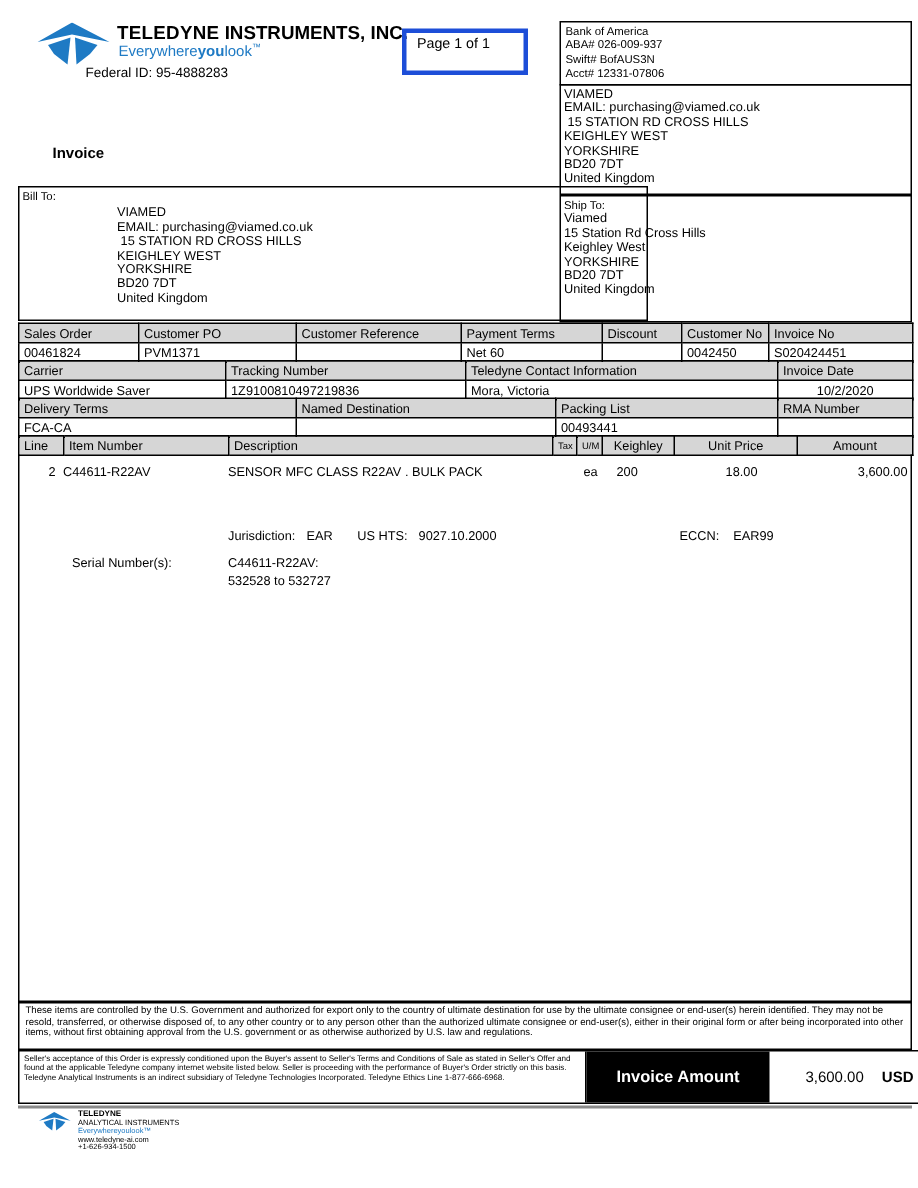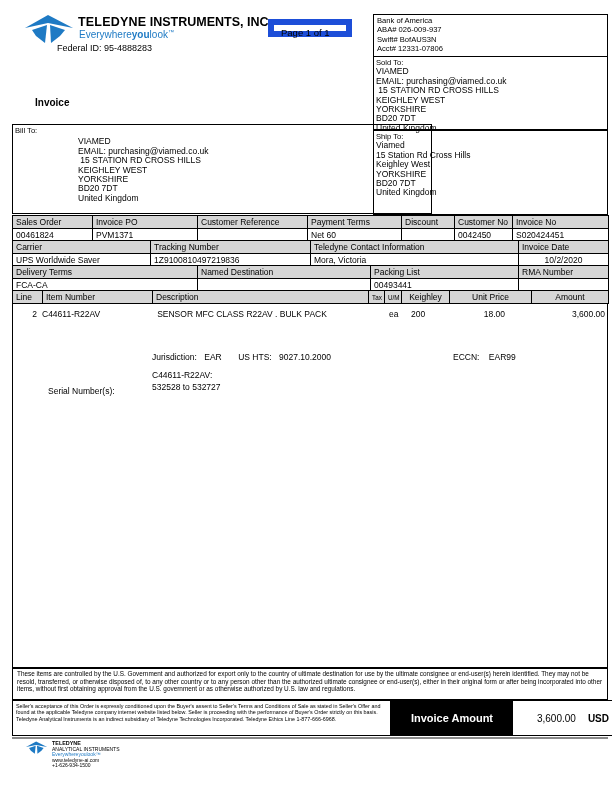--- a/index.html
+++ b/index.html
@@ -15,21 +15,21 @@
   }
   
   .logo-mark { position:absolute; left:25px; top:15px; width:50px; height:30px; }
   .company-line { position:absolute; left:78px; top:15px; font-size:12.5px; white-space:nowrap; }
   .company-line .t1 { font-weight:800; letter-spacing:0.2px; }
   .company-line .t2 { font-weight:700; }
   .tagline { position:absolute; left:79px; top:29px; font-size:10px; color:#1e7ac4; white-space:nowrap; }
   .tagline .bold { font-weight:700; }
   .tagline sup { font-size:6px; }
   .federal-id { position:absolute; left:57px; top:43px; font-size:9px; }
-  .page-box { position:absolute; left:268px; top:19px; width:84px; height:18px; border:6px solid #1d4ed8; font-size:9.5px; padding:2px 0 0 7px; }
+  .page-box { position:absolute; left:268px; top:19px; width:84px; height:31px; border:3px solid #1d4ed8; font-size:9.5px; padding:2px 0 0 7px; }
   .invoice-title { position:absolute; left:35px; top:97px; font-size:10px; font-weight:700; }
 
   
   .remit-wrap { position:absolute; left:373px; top:14px; width:235px; height:43px; display:flex; }
   .remit-label { width:57px; background:#330a54; color:#e7ddf5; font-size:9px; display:flex; align-items:center; justify-content:center; }
   .remit-bank { flex:1; border:1px solid #000; font-size:7.6px; line-height:9.3px; padding:1px 3px; }
   .addr-box { position:absolute; border:1px solid #000; font-size:8.5px; line-height:9.4px; padding:1px 2px; }
   .addr-box .box-label { font-size:7.6px; }
   .addr-line { white-space:pre; }
   .sold-box { left:373px; top:56px; width:235px; height:74px; }
@@ -39,21 +39,21 @@
 
   
   table.band { position:absolute; left:12px; width:596px; border-collapse:collapse; table-layout:fixed; font-size:8.5px; }
   table.band td { border:1px solid #000; padding:1px 3px; height:12px; white-space:nowrap; overflow:hidden; }
   table.band tr.hdr td { background:#d6d6d6; }
   td.small-col { font-size:6.3px; padding:1px 1px; text-align:center; }
   td.center { text-align:center; }
   .band1 { top:215px; } .band2 { top:240px; } .band3 { top:265px; } .items-header { top:290px; }
 
   .items-body { position:absolute; left:12px; top:303px; width:596px; height:365px; border:1px solid #000; border-top:none; font-size:8.5px; }
-  .items-body .abs { position:absolute; white-space:nowrap;text-align:center; }
+  .items-body .abs { position:absolute; white-space:nowrap; }
 
   
   .export-box { position:absolute; left:12px; top:668px; width:596px; height:32px; border:1px solid #000; font-size:6.4px; line-height:7.5px; padding:1px 4px; }
   .bottom-strip { position:absolute; left:12px; top:700px; width:604px; height:36px; border:1px solid #000; display:flex; }
   .seller-box { width:378px; border-right:1px solid #000; font-size:5.4px; line-height:6.3px; padding:2px 3px; }
   .amount-label-box { width:122px; background:#000000; color:#fff; display:flex; align-items:center; justify-content:center; font-size:11px; font-weight:700; }
   .amount-value-area { flex:1; display:flex; align-items:center; justify-content:flex-end; gap:12px; padding-right:6px; font-size:10px; }
   .amount-value-area .cur { font-weight:700; }
   .footer-rule { position:absolute; left:12px; top:737px; width:596px; height:2px; background:#8a8a8a; }
   .brand-block { position:absolute; left:26px; top:741px; display:flex; gap:4px; }
@@ -89,21 +89,20 @@
   <div class="remit-wrap">
     <div class="remit-bank">
       <div>Bank of America</div>
       <div>ABA# 026-009-937</div>
       <div>Swift# BofAUS3N</div>
       <div>Acct# 12331-07806</div>
     </div>
   </div>
 
   <div class="addr-box sold-box">
-    <div class="box-label">Sold To:</div>
     <div class="addr-line">VIAMED</div>
     <div class="addr-line">EMAIL: purchasing@viamed.co.uk</div>
     <div class="addr-line"> 15 STATION RD CROSS HILLS</div>
     <div class="addr-line">KEIGHLEY WEST</div>
     <div class="addr-line">YORKSHIRE</div>
     <div class="addr-line">BD20 7DT</div>
     <div class="addr-line">United Kingdom</div>
   </div>
 
   <div class="addr-box ship-box">
@@ -135,21 +134,21 @@
         <col style="width:105px">
         <col style="width:110px">
         <col style="width:94px">
         <col style="width:53px">
         <col style="width:58px">
         <col style="width:96px">
       </colgroup>
     <tbody>
         <tr class="hdr">
       <td>Sales Order</td>
-      <td>Invoice PO</td>
+      <td>Customer PO</td>
       <td>Customer Reference</td>
       <td>Payment Terms</td>
       <td>Discount</td>
       <td>Customer No</td>
       <td>Invoice No</td>
     </tr>
     <tr>
       <td>00461824</td>
       <td>PVM1371</td>
       <td></td>
@@ -244,21 +243,21 @@
     <div class="abs" style="left:139px; top:49px;">
       <span>Jurisdiction:</span>
       <span style="margin-left:5px;">EAR</span>
       <span style="margin-left:14px;">US HTS:</span>
       <span style="margin-left:5px;">9027.10.2000</span>
     </div>
     <div class="abs" style="left:440px; top:49px;">
       <span>ECCN:</span>
       <span style="margin-left:7px;">EAR99</span>
     </div>
-    <div class="abs" style="left:35px; top:67px;margin-top:16px;">Serial Number(s):</div>
+    <div class="abs" style="left:35px; top:67px;">Serial Number(s):</div>
     <div class="abs" style="left:139px; top:67px;">C44611-R22AV:</div>
     <div class="abs" style="left:139px; top:79px;">532528 to 532727</div>
   </div>
 
   <div class="export-box">These items are controlled by the U.S. Government and authorized for export only to the country of ultimate destination for use by the ultimate consignee or end-user(s) herein identified. They may not be resold, transferred, or otherwise disposed of, to any other country or to any person other than the authorized ultimate consignee or end-user(s), either in their original form or after being incorporated into other items, without first obtaining approval from the U.S. government or as otherwise authorized by U.S. law and regulations.</div>
 
   <div class="bottom-strip">
     <div class="seller-box">Seller's acceptance of this Order is expressly conditioned upon the Buyer's assent to Seller's Terms and Conditions of Sale as stated in Seller's Offer and found at the applicable Teledyne company internet website listed below. Seller is proceeding with the performance of Buyer's Order strictly on this basis. Teledyne Analytical Instruments is an indirect subsidiary of Teledyne Technologies Incorporated. Teledyne Ethics Line 1-877-666-6968.</div>
     <div class="amount-label-box">Invoice Amount</div>
     <div class="amount-value-area">

